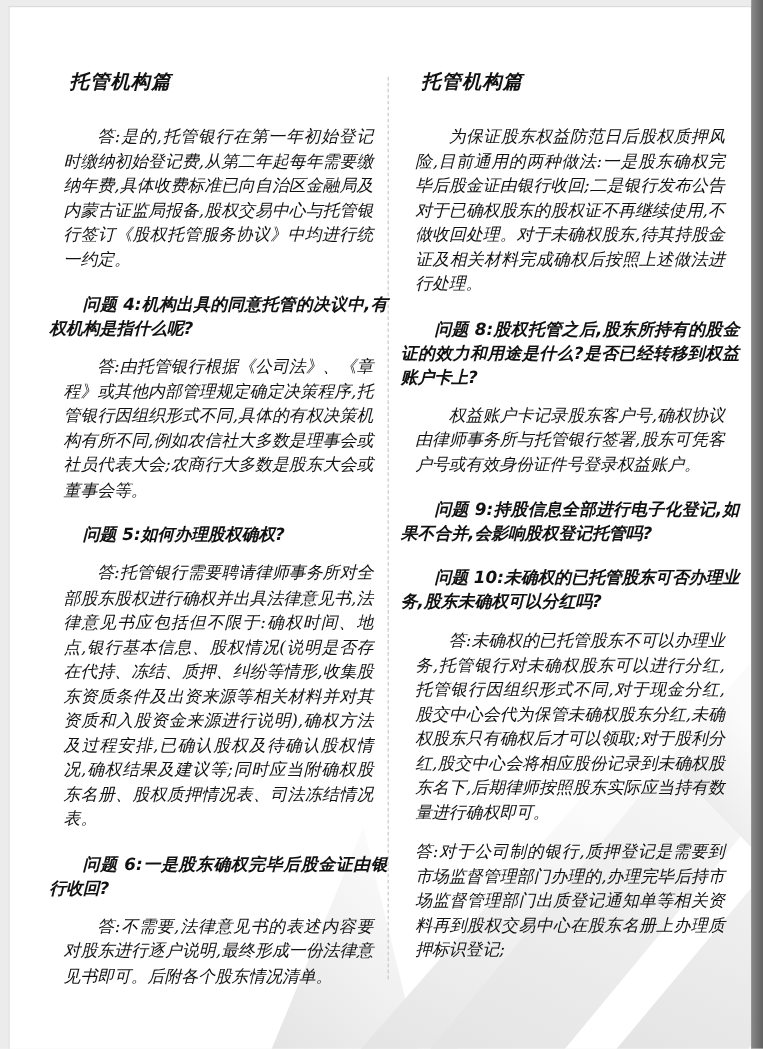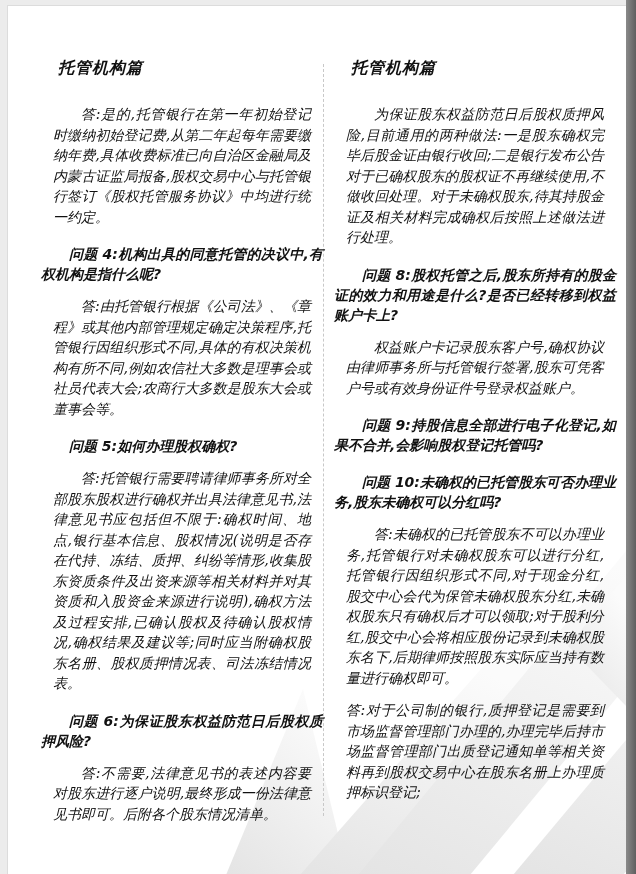--- a/index.html
+++ b/index.html
@@ -64,21 +64,21 @@
   <div class="col-divider"></div>
 
   <div class="content">
     <div class="col col-left">
       <h2 class="col-header">托管机构篇</h2>
         <p class="a ind">答:是的,托管银行在第一年初始登记时缴纳初始登记费,从第二年起每年需要缴纳年费,具体收费标准已向自治区金融局及内蒙古证监局报备,股权交易中心与托管银行签订《股权托管服务协议》中均进行统一约定。</p>
         <p class="q">问题 4:机构出具的同意托管的决议中,有权机构是指什么呢?</p>
         <p class="a ind">答:由托管银行根据《公司法》、《章程》或其他内部管理规定确定决策程序,托管银行因组织形式不同,具体的有权决策机构有所不同,例如农信社大多数是理事会或社员代表大会;农商行大多数是股东大会或董事会等。</p>
         <p class="q">问题 5:如何办理股权确权?</p>
         <p class="a ind">答:托管银行需要聘请律师事务所对全部股东股权进行确权并出具法律意见书,法律意见书应包括但不限于:确权时间、地点,银行基本信息、股权情况(说明是否存在代持、冻结、质押、纠纷等情形,收集股东资质条件及出资来源等相关材料并对其资质和入股资金来源进行说明),确权方法及过程安排,已确认股权及待确认股权情况,确权结果及建议等;同时应当附确权股东名册、股权质押情况表、司法冻结情况表。</p>
-        <p class="q">问题 6:为保证股东权益防范日后股权质押风险?</p>
+        <p class="q">问题 6:一是股东确权完毕后股金证由银行收回?</p>
         <p class="a ind">答:不需要,法律意见书的表述内容要对股东进行逐户说明,最终形成一份法律意见书即可。后附各个股东情况清单。</p>
       </div>
     <div class="col col-right">
       <h2 class="col-header">托管机构篇</h2>
     <p class="a ind">为保证股东权益防范日后股权质押风险,目前通用的两种做法:一是股东确权完毕后股金证由银行收回;二是银行发布公告对于已确权股东的股权证不再继续使用,不做收回处理。对于未确权股东,待其持股金证及相关材料完成确权后按照上述做法进行处理。</p>
         <p class="q">问题 8:股权托管之后,股东所持有的股金证的效力和用途是什么?是否已经转移到权益账户卡上?</p>
         <p class="a ind">权益账户卡记录股东客户号,确权协议由律师事务所与托管银行签署,股东可凭客户号或有效身份证件号登录权益账户。</p>
         <p class="q">问题 9:持股信息全部进行电子化登记,如果不合并,会影响股权登记托管吗?</p>
         <p class="q">问题 10:未确权的已托管股东可否办理业务,股东未确权可以分红吗?</p>
         <p class="a ind">答:未确权的已托管股东不可以办理业务,托管银行对未确权股东可以进行分红,托管银行因组织形式不同,对于现金分红,股交中心会代为保管未确权股东分红,未确权股东只有确权后才可以领取;对于股利分红,股交中心会将相应股份记录到未确权股东名下,后期律师按照股东实际应当持有数量进行确权即可。</p>

